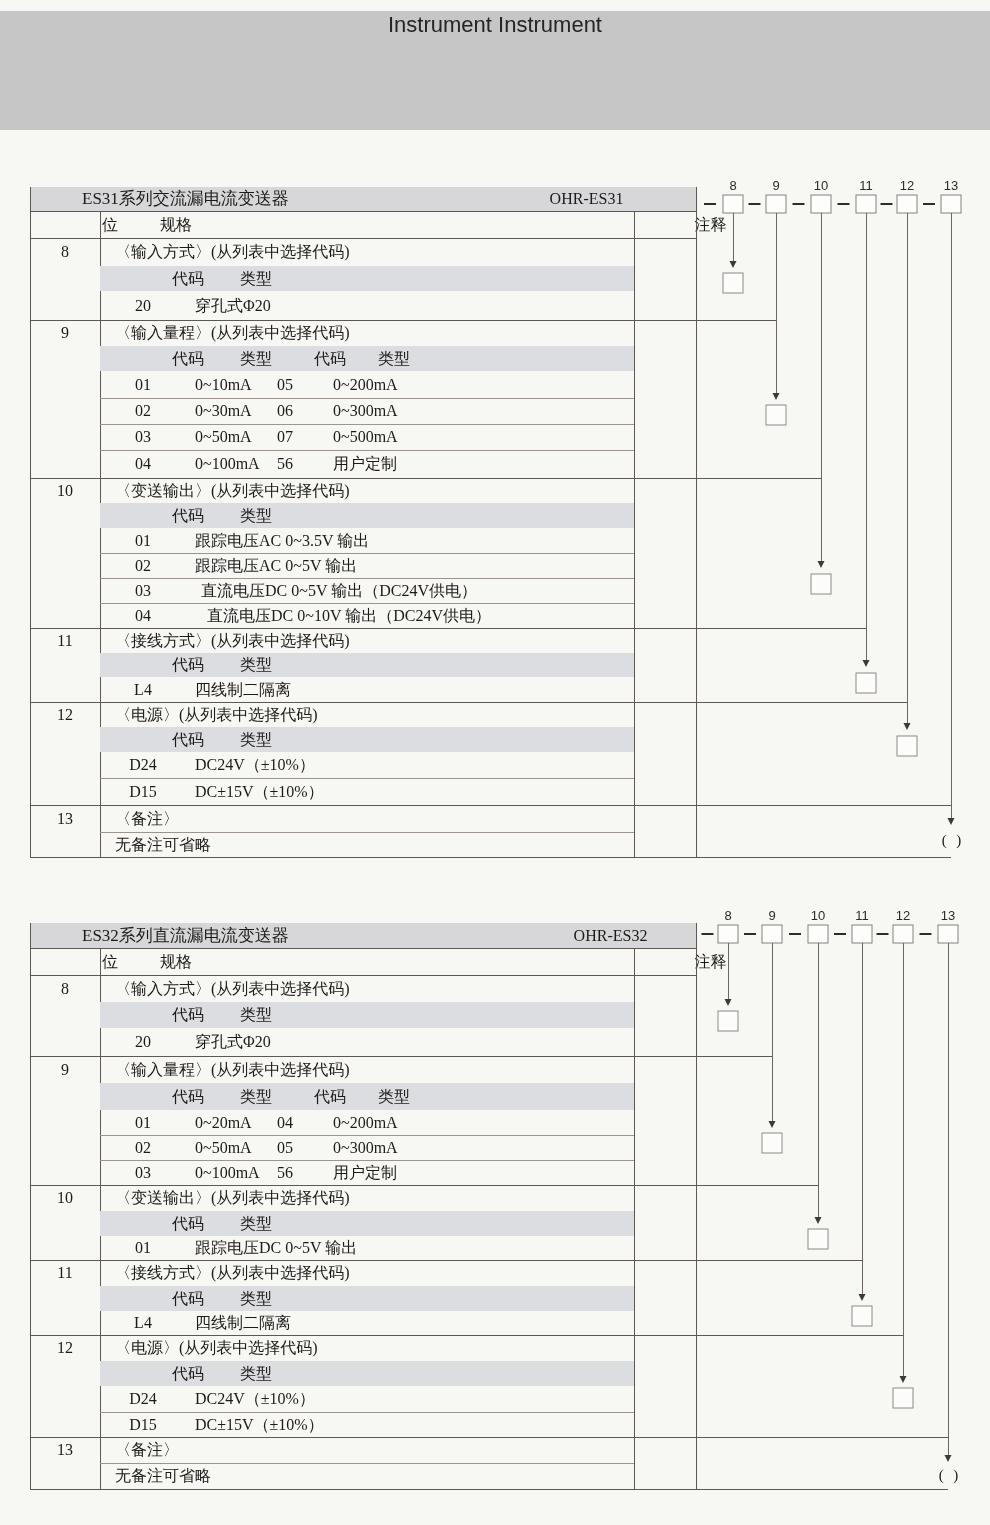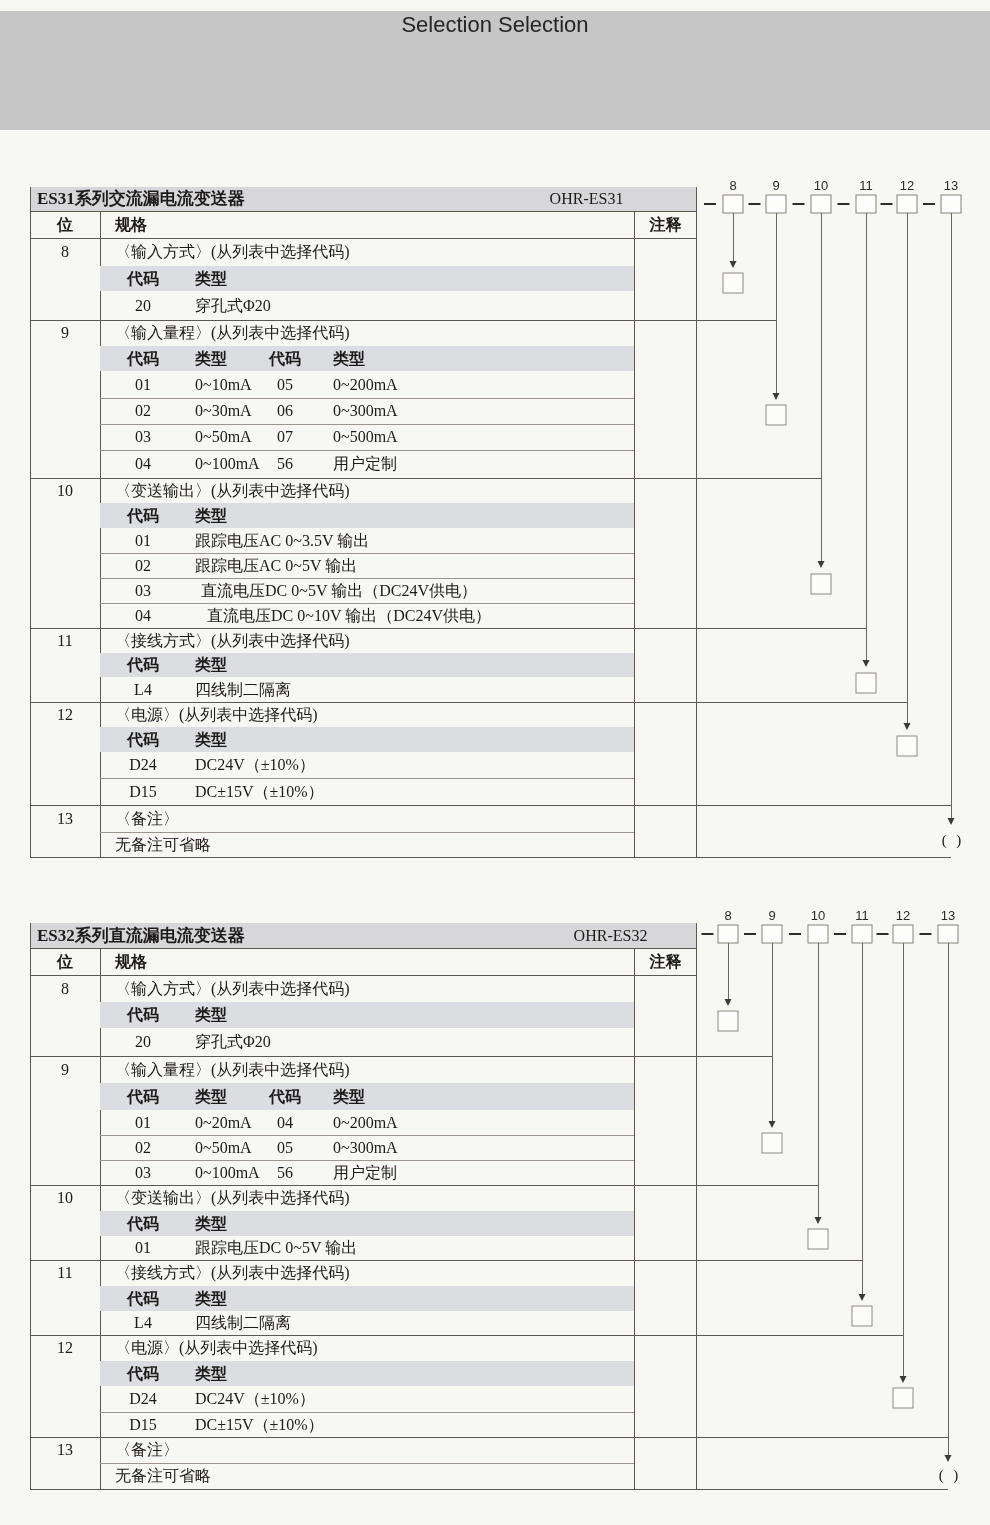--- a/index.html
+++ b/index.html
@@ -7,21 +7,21 @@
        font-family:"Liberation Serif","DejaVu Serif",serif;color:#1d1b19;}
   .page{position:absolute;left:0;top:0;width:990px;height:1525px;}
   .banner{position:absolute;left:0;top:11px;width:990px;height:119px;background:#c6c6c6;text-align:center;}
   .banner-title{margin-top:20px;font-size:50px;font-weight:bold;letter-spacing:3px;
                 font-family:"Liberation Sans","DejaVu Sans",sans-serif;color:#111;}
   .banner-subtitle{margin-top:1px;font-size:22px;color:#252525;
                    font-family:"Liberation Sans","DejaVu Sans",sans-serif;}
   .txt{position:absolute;height:24px;line-height:24px;font-size:16px;white-space:nowrap;}
   .ctr{text-align:center;}
   .rgt{text-align:center;}
-  .b{font-weight:bold;}
+  .b{font-weight:normal;margin-left:45px;}
   .band{position:absolute;background:#d7d7d9;}
   .band-t{font-size:17px;}
   .sub{position:absolute;background:#dcdde1;}
   .hl{position:absolute;height:1px;background:#5d5852;}
   .hs{position:absolute;height:1px;background:#9b958d;}
   .vl{position:absolute;width:1px;background:#5d5852;}
   #overlay{position:absolute;left:0;top:0;pointer-events:none;}
   .pnum{font-family:"Liberation Sans","DejaVu Sans",sans-serif;font-size:13px;fill:#2b2b2b;}
   .parens{font-size:15px;letter-spacing:3px;fill:#1d1b19;font-family:"Liberation Serif","DejaVu Serif",serif;}
   .cbox{fill:#fdfdfc;stroke:#87827a;stroke-width:1;}
@@ -29,21 +29,21 @@
   .conn{stroke:#6b665f;stroke-width:1;}
   .extl{stroke:#5d5852;stroke-width:1;}
   .dash{stroke:#2e2c29;stroke-width:2;}
   .arrow{fill:#3d3a36;}
 </style>
 </head>
 <body>
 
 <div class="page">
   <header class="banner">
-    <div class="banner-subtitle">Selection Selection</div>
+    <div class="banner-subtitle">Instrument Instrument</div>
   </header>
   <div id="tables">
       <div class="band" style="left: 30px; top: 187px; width: 667px; height: 24px;"></div>
       <div class="txt b band-t" style="left: 37px; top: 187px;">ES31系列交流漏电流变送器</div>
       <div class="txt rgt" style="left: 480px; top: 187px; width: 213px;">OHR-ES31</div>
       <div class="txt ctr b" style="left: 30px; top: 212.5px; width: 70px;">位</div>
       <div class="txt b" style="left: 115px; top: 212.5px;">规格</div>
       <div class="txt ctr b" style="left: 634px; top: 212.5px; width: 63px;">注释</div>
       <div class="hl" style="left: 30px; top: 211px; width: 667px; height: 1px;"></div>
       <div class="hl" style="left: 30px; top: 238px; width: 667px; height: 1px;"></div>

